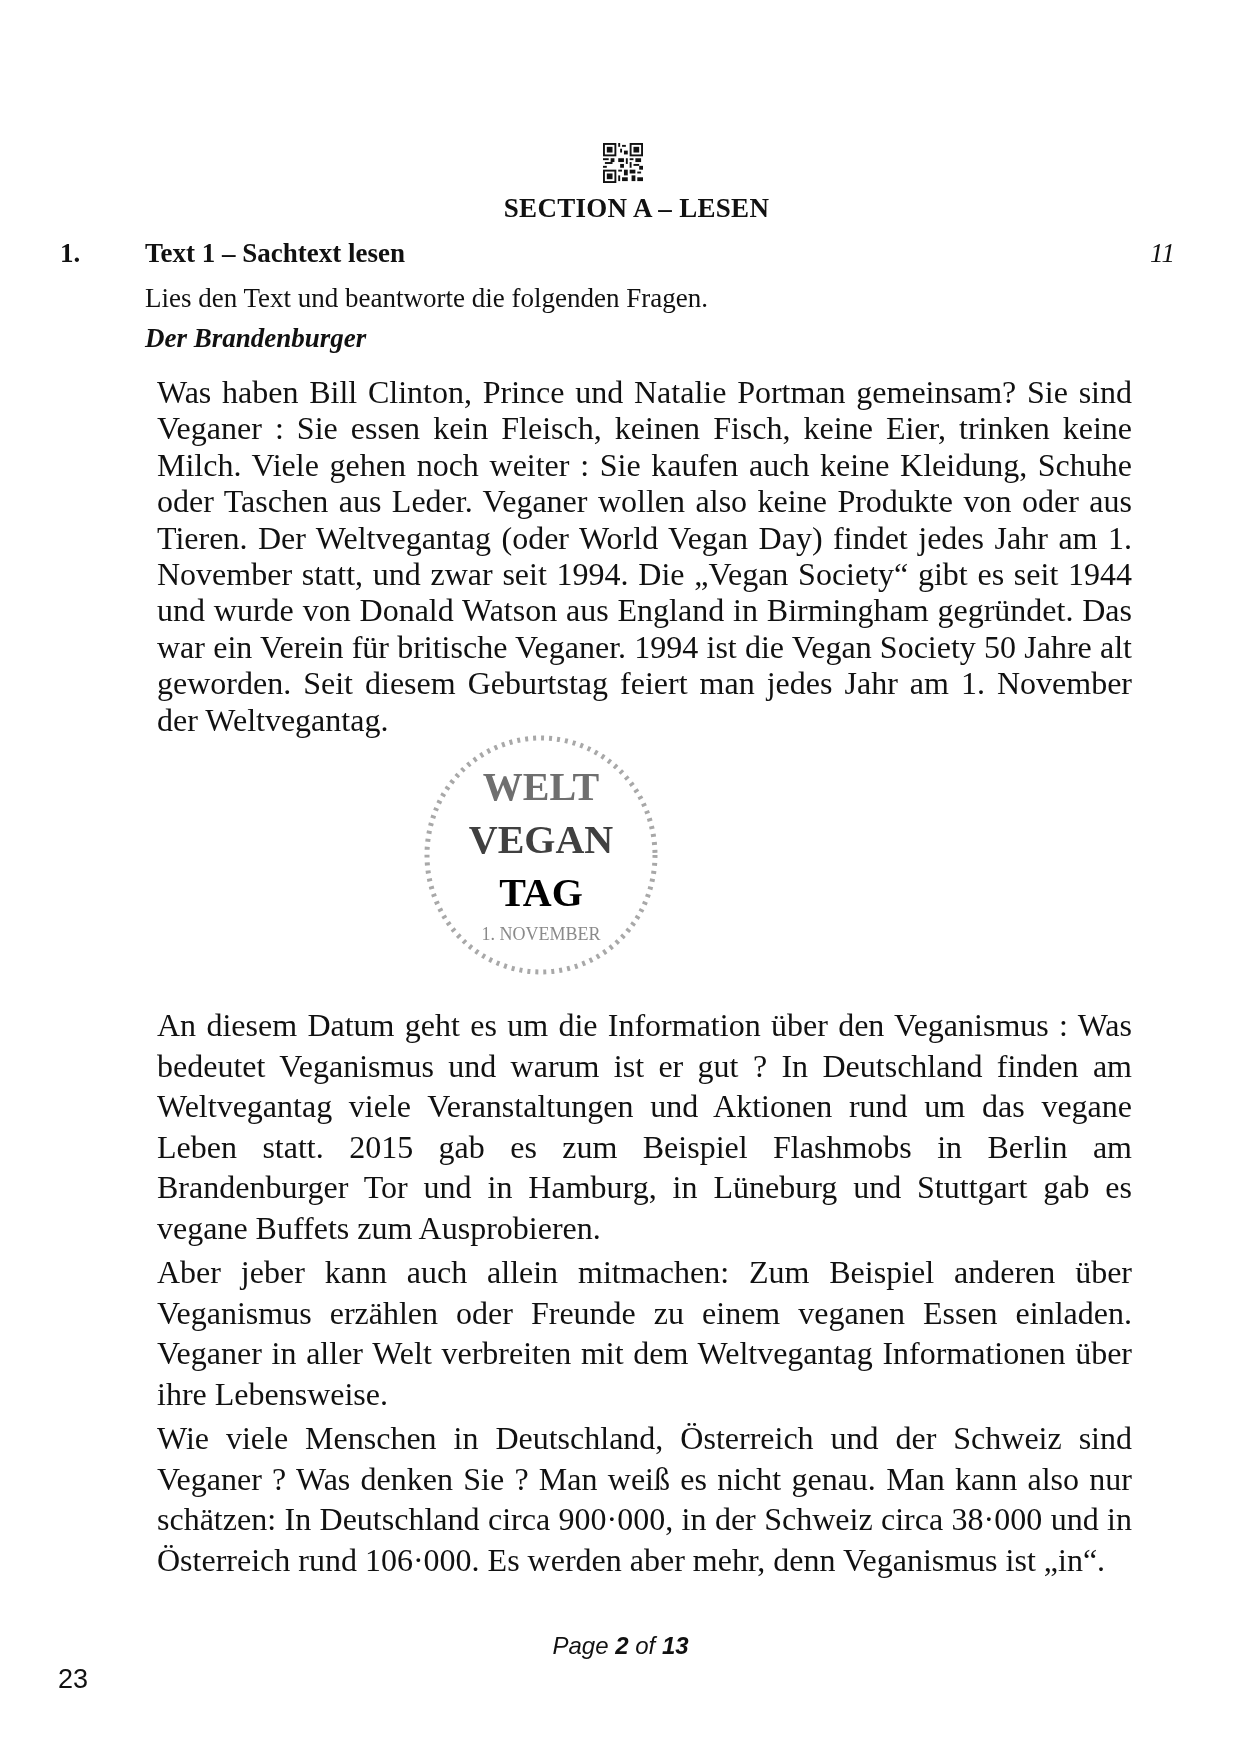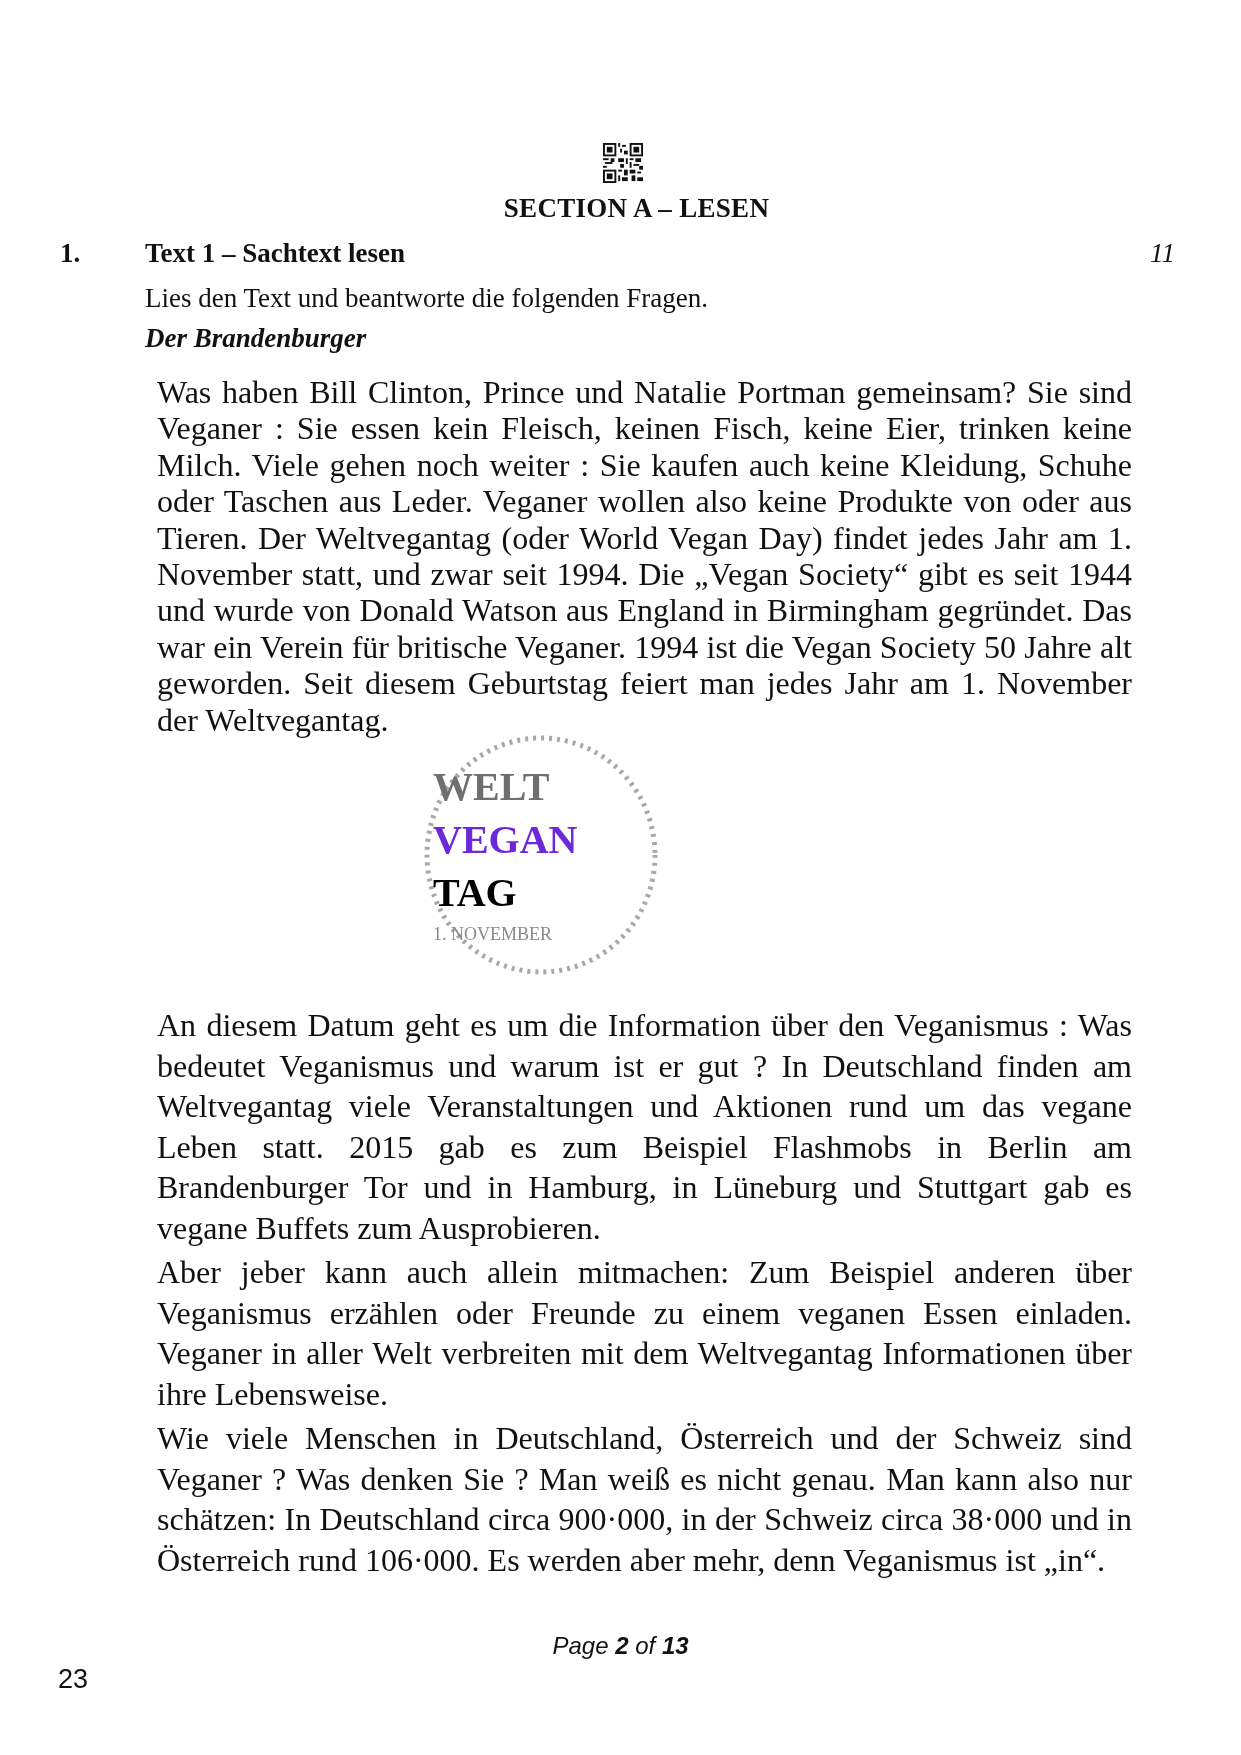--- a/index.html
+++ b/index.html
@@ -45,25 +45,25 @@
     .para-1 { top: 362px; }
     .para-2 { top: 993px; line-height: 40.5px; }
     .para-3 { top: 1240px; line-height: 40.5px; }
     .para-4 { top: 1406px; line-height: 40.5px; }
 
     .stamp {
       position: absolute; left: 421px; top: 733px; width: 240px; height: 245px;
     }
     .stamp svg { position: absolute; left: 0; top: 0; }
     .stamp-line {
-      position: absolute; left: 12px; width: 240px; text-align: left;
+      position: absolute; left: 0; width: 240px; text-align: center;
       font-family: "Liberation Serif", serif; font-weight: bold;
     }
     .stamp-welt { top: 30px; font-size: 40px; color: #6f6f6f; }
-    .stamp-vegan { top: 83px; font-size: 40px; color: #6d28d9; }
+    .stamp-vegan { top: 83px; font-size: 40px; color: #404040; }
     .stamp-tag { top: 136px; font-size: 40px; color: #000000; }
     .stamp-date { top: 191px; font-size: 18px; color: #8a8a8a; font-weight: normal; }
 
     .footer-code {
       position: absolute; left: 58px; top: 1632px; font-size: 27px;
       font-family: "Liberation Sans", sans-serif;
       margin-top: 32px;
     }
     .footer-page {
       position: absolute; left: 0; width: 1241px; top: 1632px; text-align: center; font-size: 24px;

